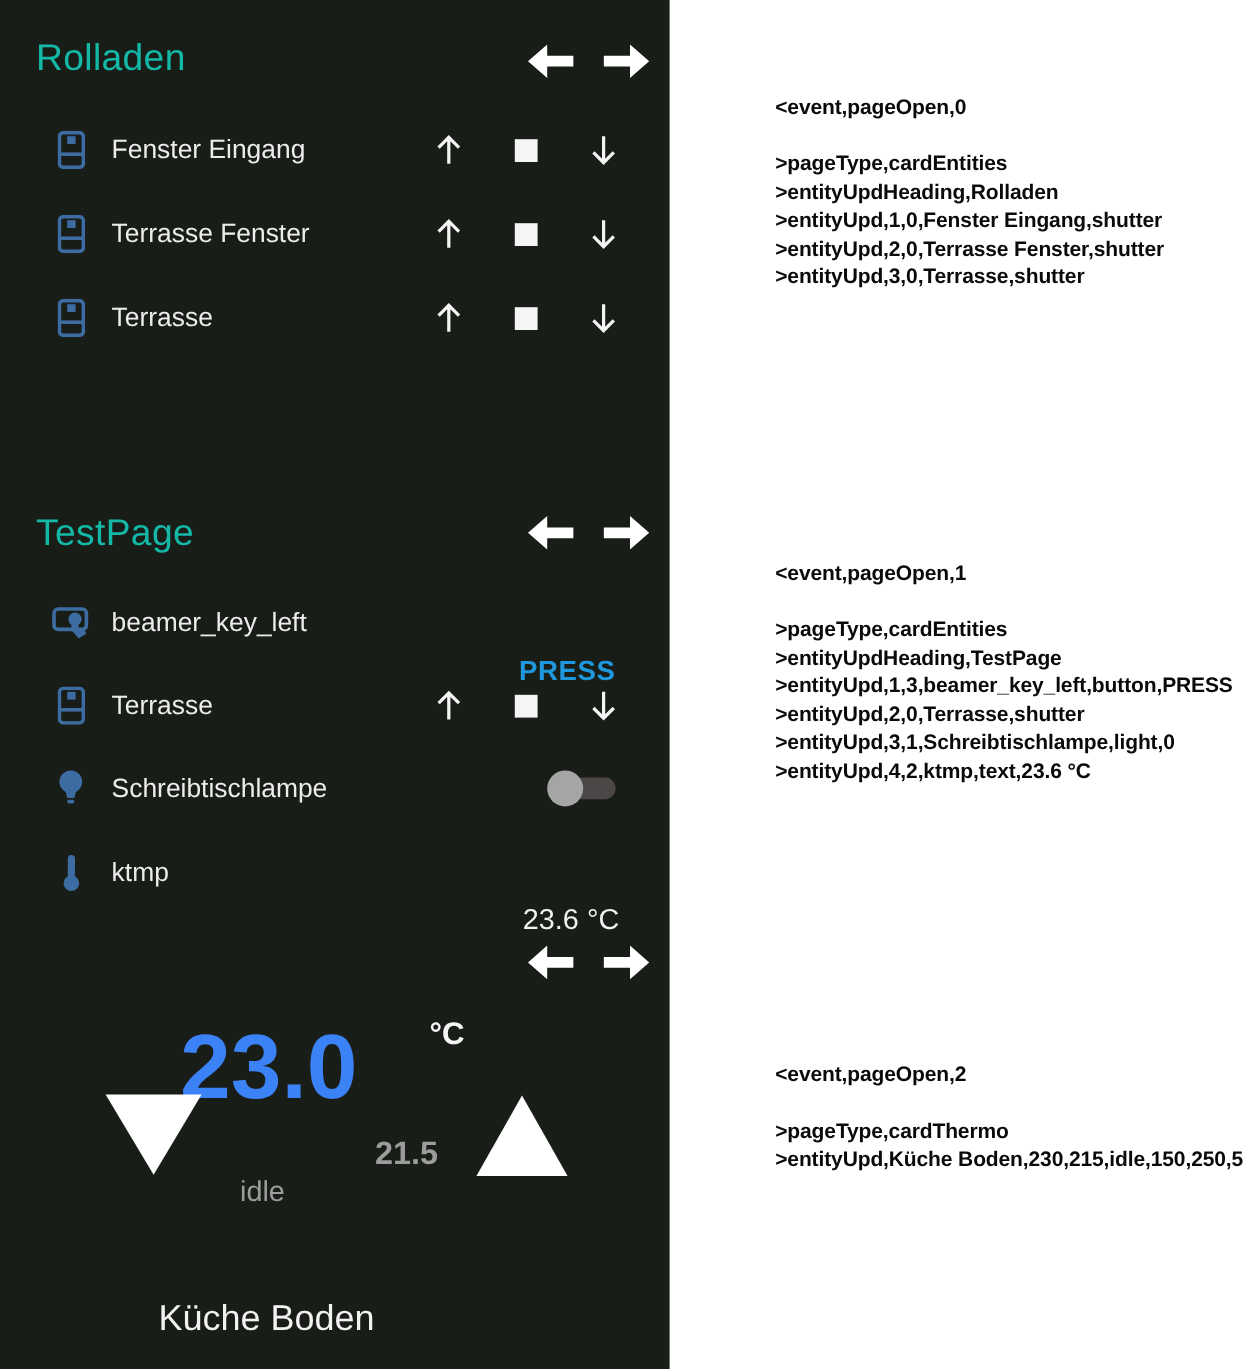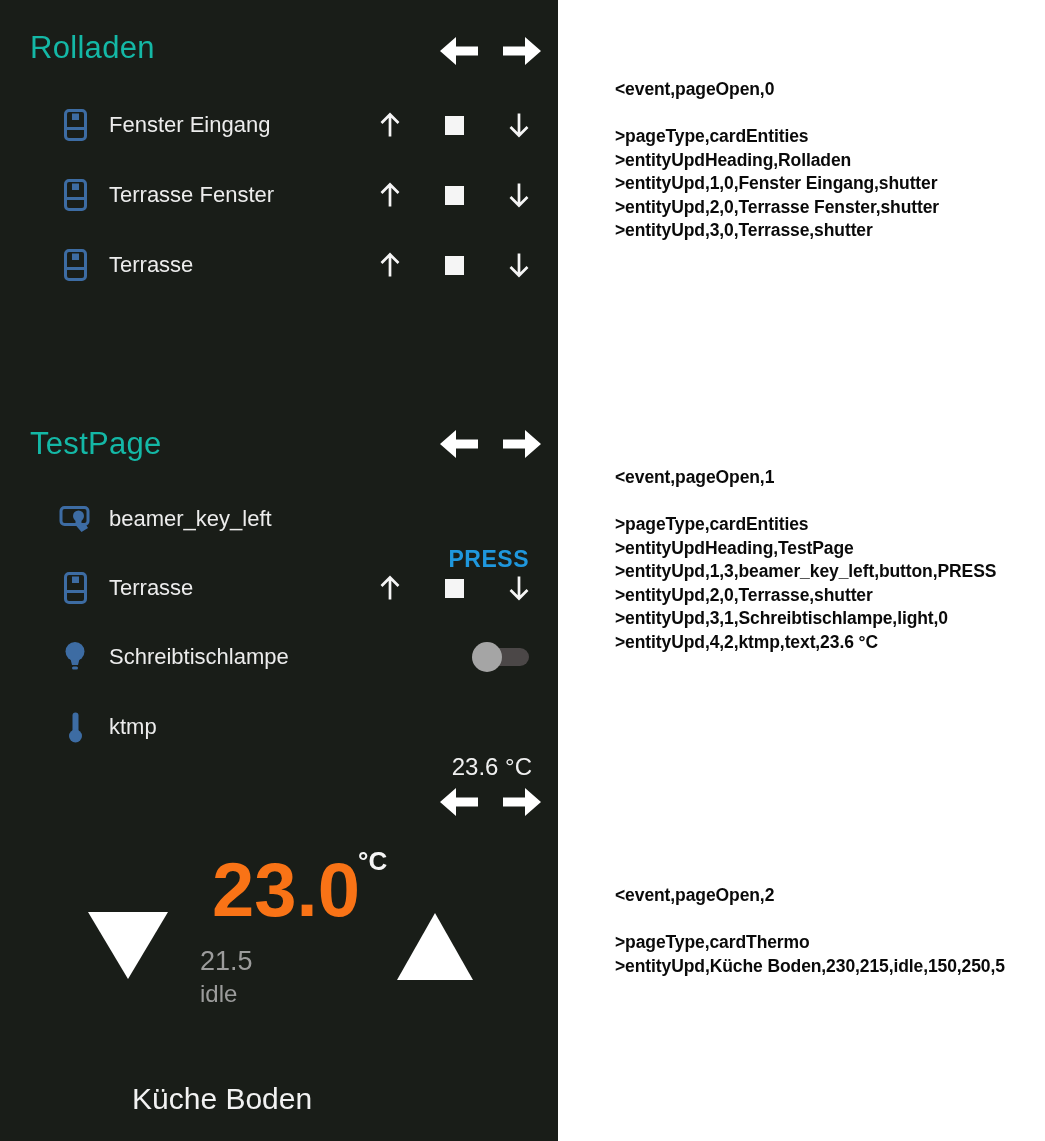--- a/index.html
+++ b/index.html
@@ -5,48 +5,48 @@
   * { margin:0; padding:0; box-sizing:border-box; }
   html,body { width:1045px; height:1141px; }
   body { background:#ffffff; font-family:"Liberation Sans", sans-serif; position:relative; overflow:hidden; }
 
   .screen { position:absolute; left:0; top:0; width:558px; height:1141px; background:#191d18; }
 
   .heading { position:absolute; left:30px; color:#14b8a6; font-size:31px; font-weight:400; letter-spacing:0.3px; }
 
   .nav-arrow { position:absolute; width:38px; height:28px; cursor:pointer; }
 
-  .row { position:absolute; left:16px; width:544px; height:44px; }
+  .row { position:absolute; left:0; width:544px; height:44px; }
   .row .icon { position:absolute; left:42px; top:0; width:34px; height:44px; display:flex; align-items:center; justify-content:center; }
   .row .label { position:absolute; left:93px; top:50%; transform:translateY(-50%); color:#ececec; font-size:22px; white-space:nowrap; }
   .ctl { position:absolute; top:50%; transform:translateY(-50%); display:flex; align-items:center; justify-content:center; cursor:pointer; }
   .ctl.up   { left:361px; width:26px; height:28px; }
   .ctl.stop { left:428px; width:20px; height:20px; }
   .ctl.down { left:490px; width:26px; height:28px; }
   .sq { width:19px; height:19px; background:#f5f5f5; }
   .row .value { position:absolute; right:28px; top:50%; transform:translateY(-50%); color:#f0f0f0; font-size:24px; white-space:nowrap;margin-top:40px; }
   .row .press { right:31px; color:#1f97dd; font-size:23px; font-weight:600; letter-spacing:0.5px; }
 
   .toggle { position:absolute; right:31px; top:50%; transform:translateY(-50%); width:57px; height:30px; cursor:pointer; }
   .toggle .track { position:absolute; left:2px; top:6px; width:55px; height:18px; border-radius:9px; background:#4b4747; }
   .toggle .knob { position:absolute; left:0; top:0; width:30px; height:30px; border-radius:50%; background:#a5a5a5; }
 
-  .thermo-temp { position:absolute; left:150px; top:852px; width:210px; text-align:right; color:#f97316; font-size:76px; font-weight:700; line-height:1; }
+  .thermo-temp { position:absolute; left:150px; top:852px; width:210px; text-align:left; color:#3b82f6; font-size:76px; font-weight:700; line-height:1; }
   .thermo-unit { position:absolute; left:358px; top:846px; color:#f5f5f5; font-size:26px; font-weight:700; }
-  .thermo-set  { position:absolute; left:200px; top:946px; width:165px; text-align:left; color:#9c9c9c; font-size:27px; }
+  .thermo-set  { position:absolute; left:200px; top:946px; width:165px; text-align:right; color:#9c9c9c; font-size:27px;font-weight:bold; }
   .thermo-state{ position:absolute; left:200px; top:980px; width:165px; text-align:left; color:#9c9c9c; font-size:24px; }
   .thermo-name { position:absolute; left:132px; top:1082px; width:300px; color:#f2f2f2; font-size:30px; }
 
   .tri-down { position:absolute; left:88px; top:912px; width:0; height:0;
               border-left:40px solid transparent; border-right:40px solid transparent; border-top:67px solid #ffffff; cursor:pointer; }
   .tri-up   { position:absolute; left:397px; top:913px; width:0; height:0;
               border-left:38px solid transparent; border-right:38px solid transparent; border-bottom:67px solid #ffffff; cursor:pointer; }
 
   .log-block { position:absolute; left:615px; width:420px; color:#0a0a0a; font-weight:700; font-size:17.5px; line-height:23.5px; letter-spacing:-0.1px; white-space:nowrap; }
-  .log-line { height:23.5px; }
+  .log-line { height:23.5px;margin-left:31px; }
 </style>
 </head>
 <body>
 
 <div class="screen">
 
   <div class="heading" style="top:30px">Rolladen</div>
   <svg class="nav-arrow" style="left:440px; top:37px" viewBox="0 0 38 28">
       <path d="M16 0 L0 14 L16 28 L16 18.5 L38 18.5 L38 9.5 L16 9.5 Z" fill="#fff"></path>
     </svg>

